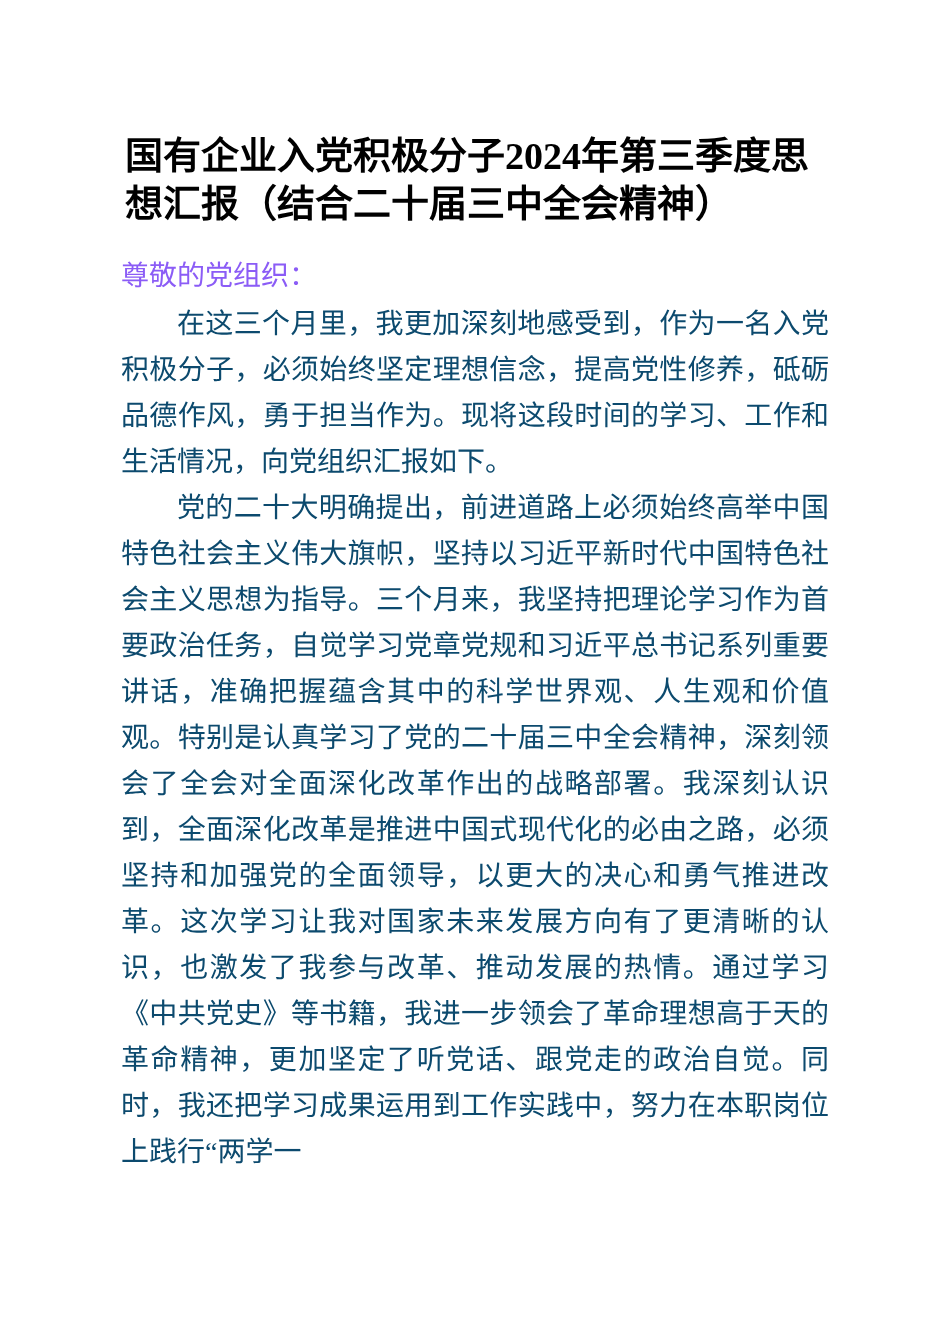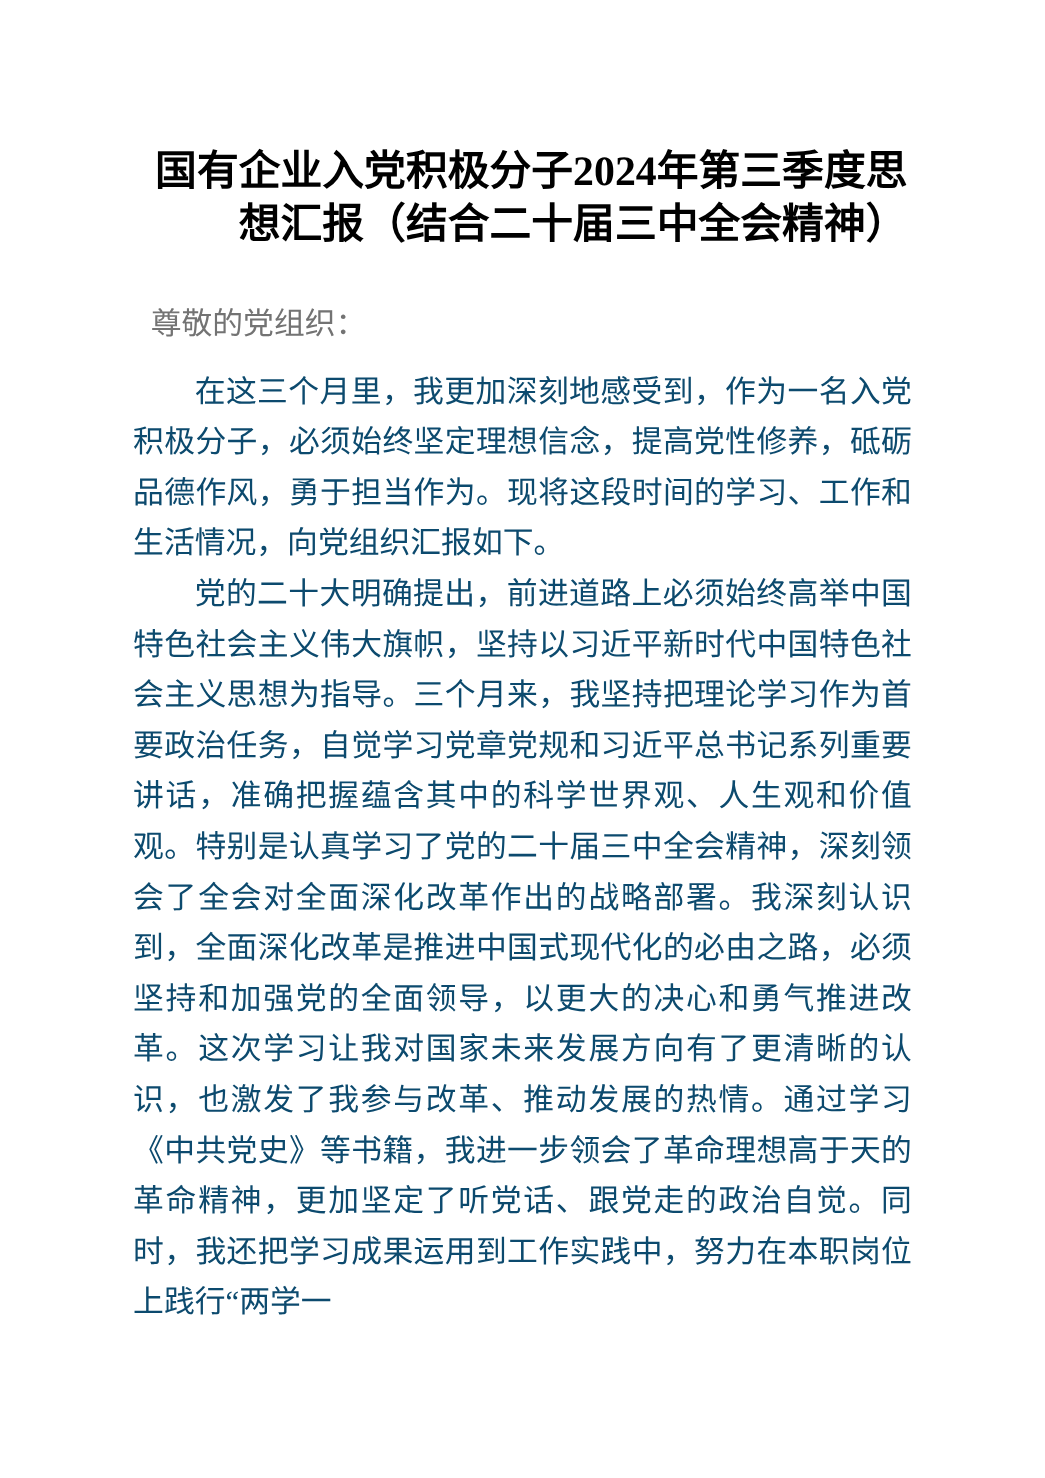--- a/index.html
+++ b/index.html
@@ -12,36 +12,36 @@
     width: 950px;
     height: 1344px;
     background: #ffffff;
     overflow: hidden;
     color: #000000;
   }
   .content {
     padding: 132px 121px 0 121px; 
   }
   .doc-title {
-    margin: 0 auto 44px auto;
+    margin: 0 auto 27px auto;
     max-width: 700px;
     font-family: "Liberation Serif", "DejaVu Serif", serif;
     font-weight: bold;
     font-size: 38px;
     line-height: 48px;
-    text-align: right;
+    text-align: left;
     color: #000000;
   }
   .greeting {
-    margin: 16px;
-    font-family: Liberation Sans, sans-serif;
+    margin: 0;
+    font-family: Liberation Mono, monospace;
     font-size: 28px;
     line-height: 46px;
     text-align: justify;
-    color: #737373;
+    color: #8b5cf6;
   }
   .para {
     margin: 0;
     font-family: "Liberation Serif", "DejaVu Serif", serif;
     font-size: 28px;
     line-height: 46px;
     text-align: justify;
     text-indent: 56px; 
     color: #0c4a6e;
   }

